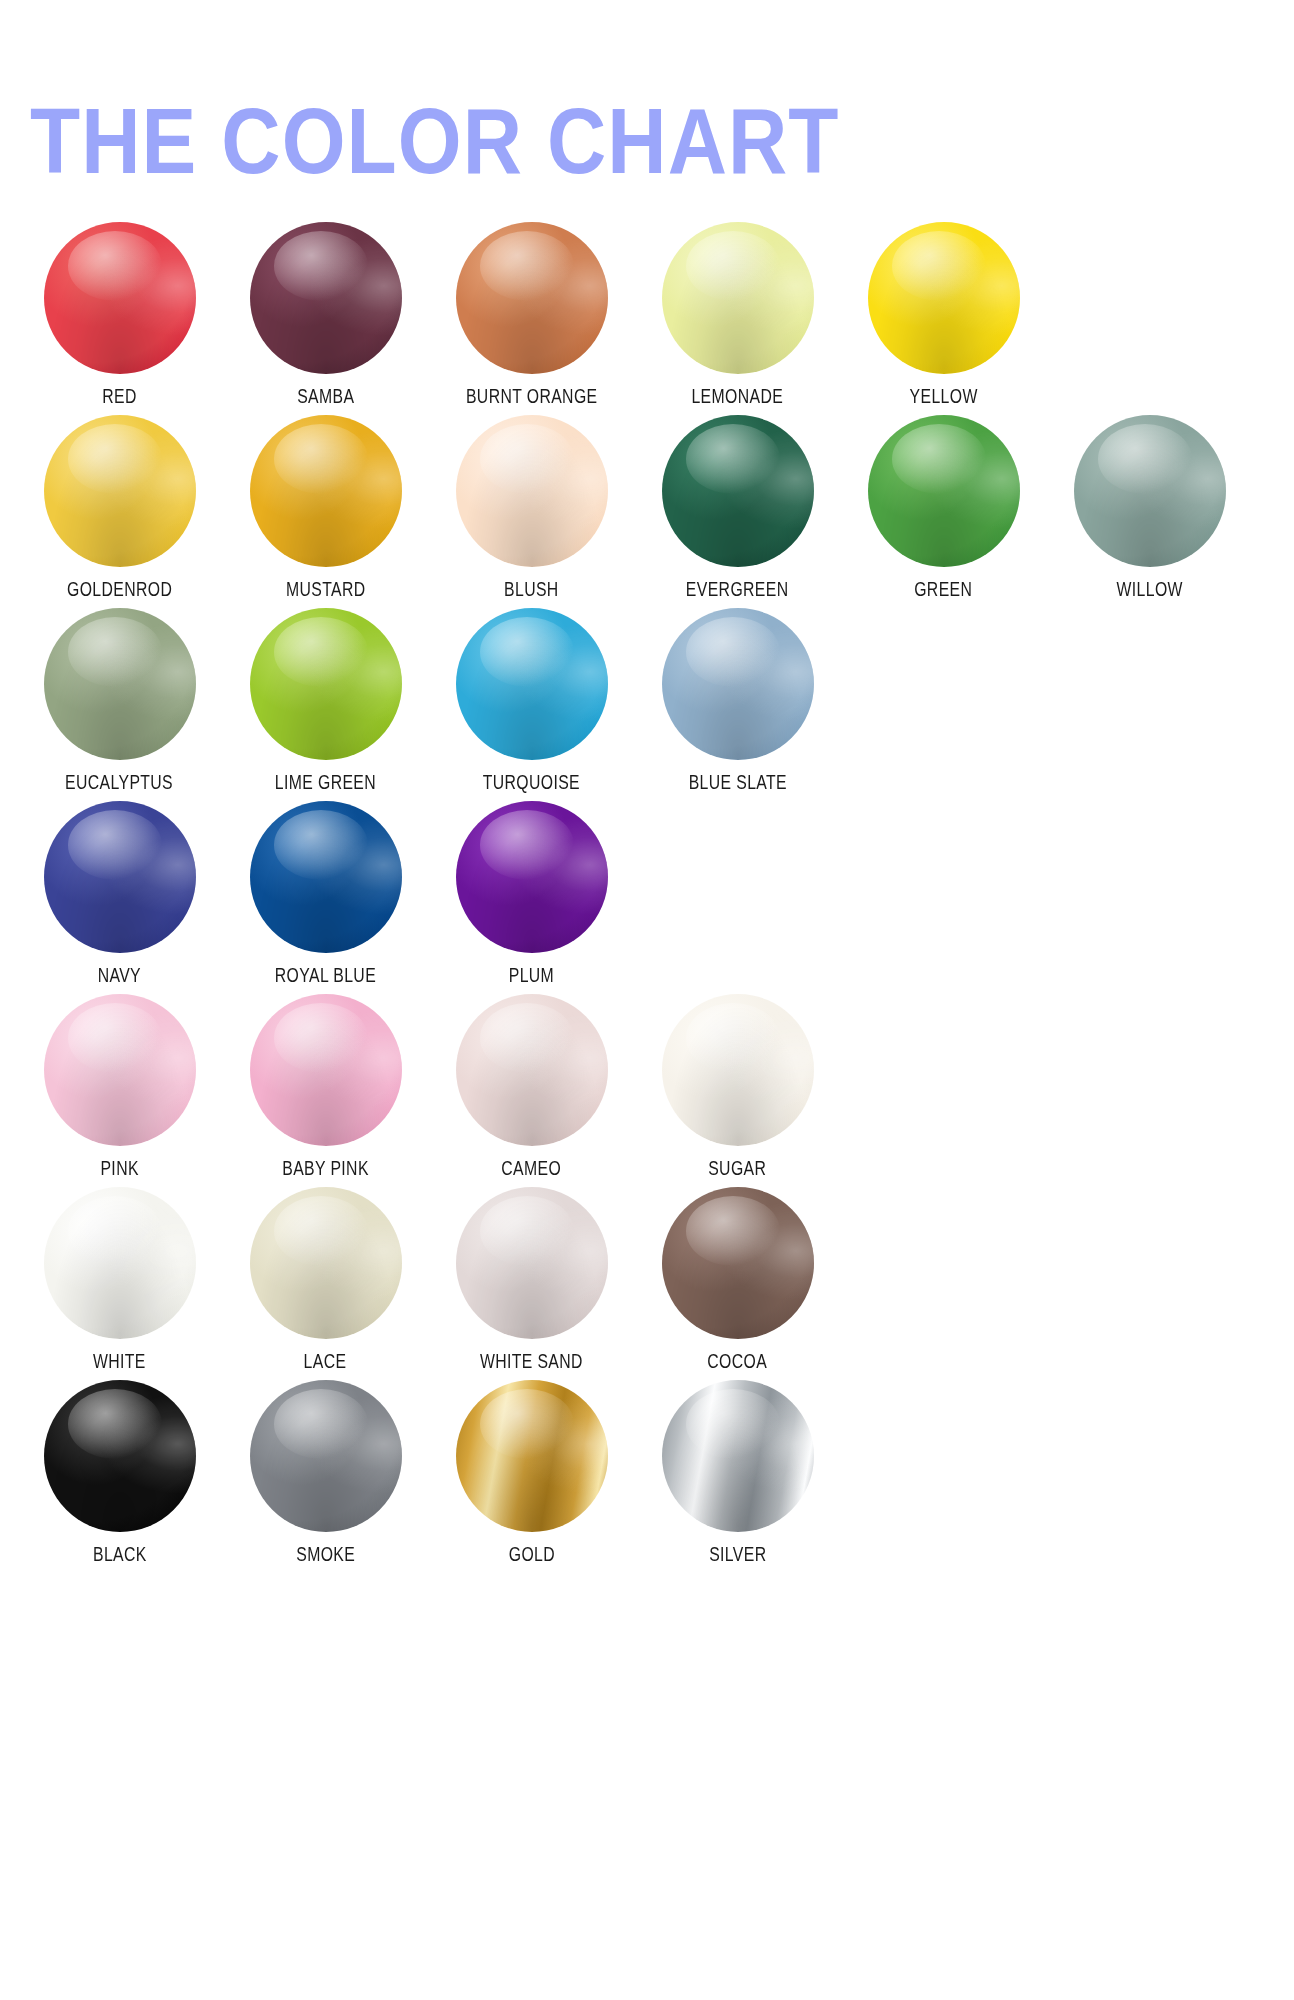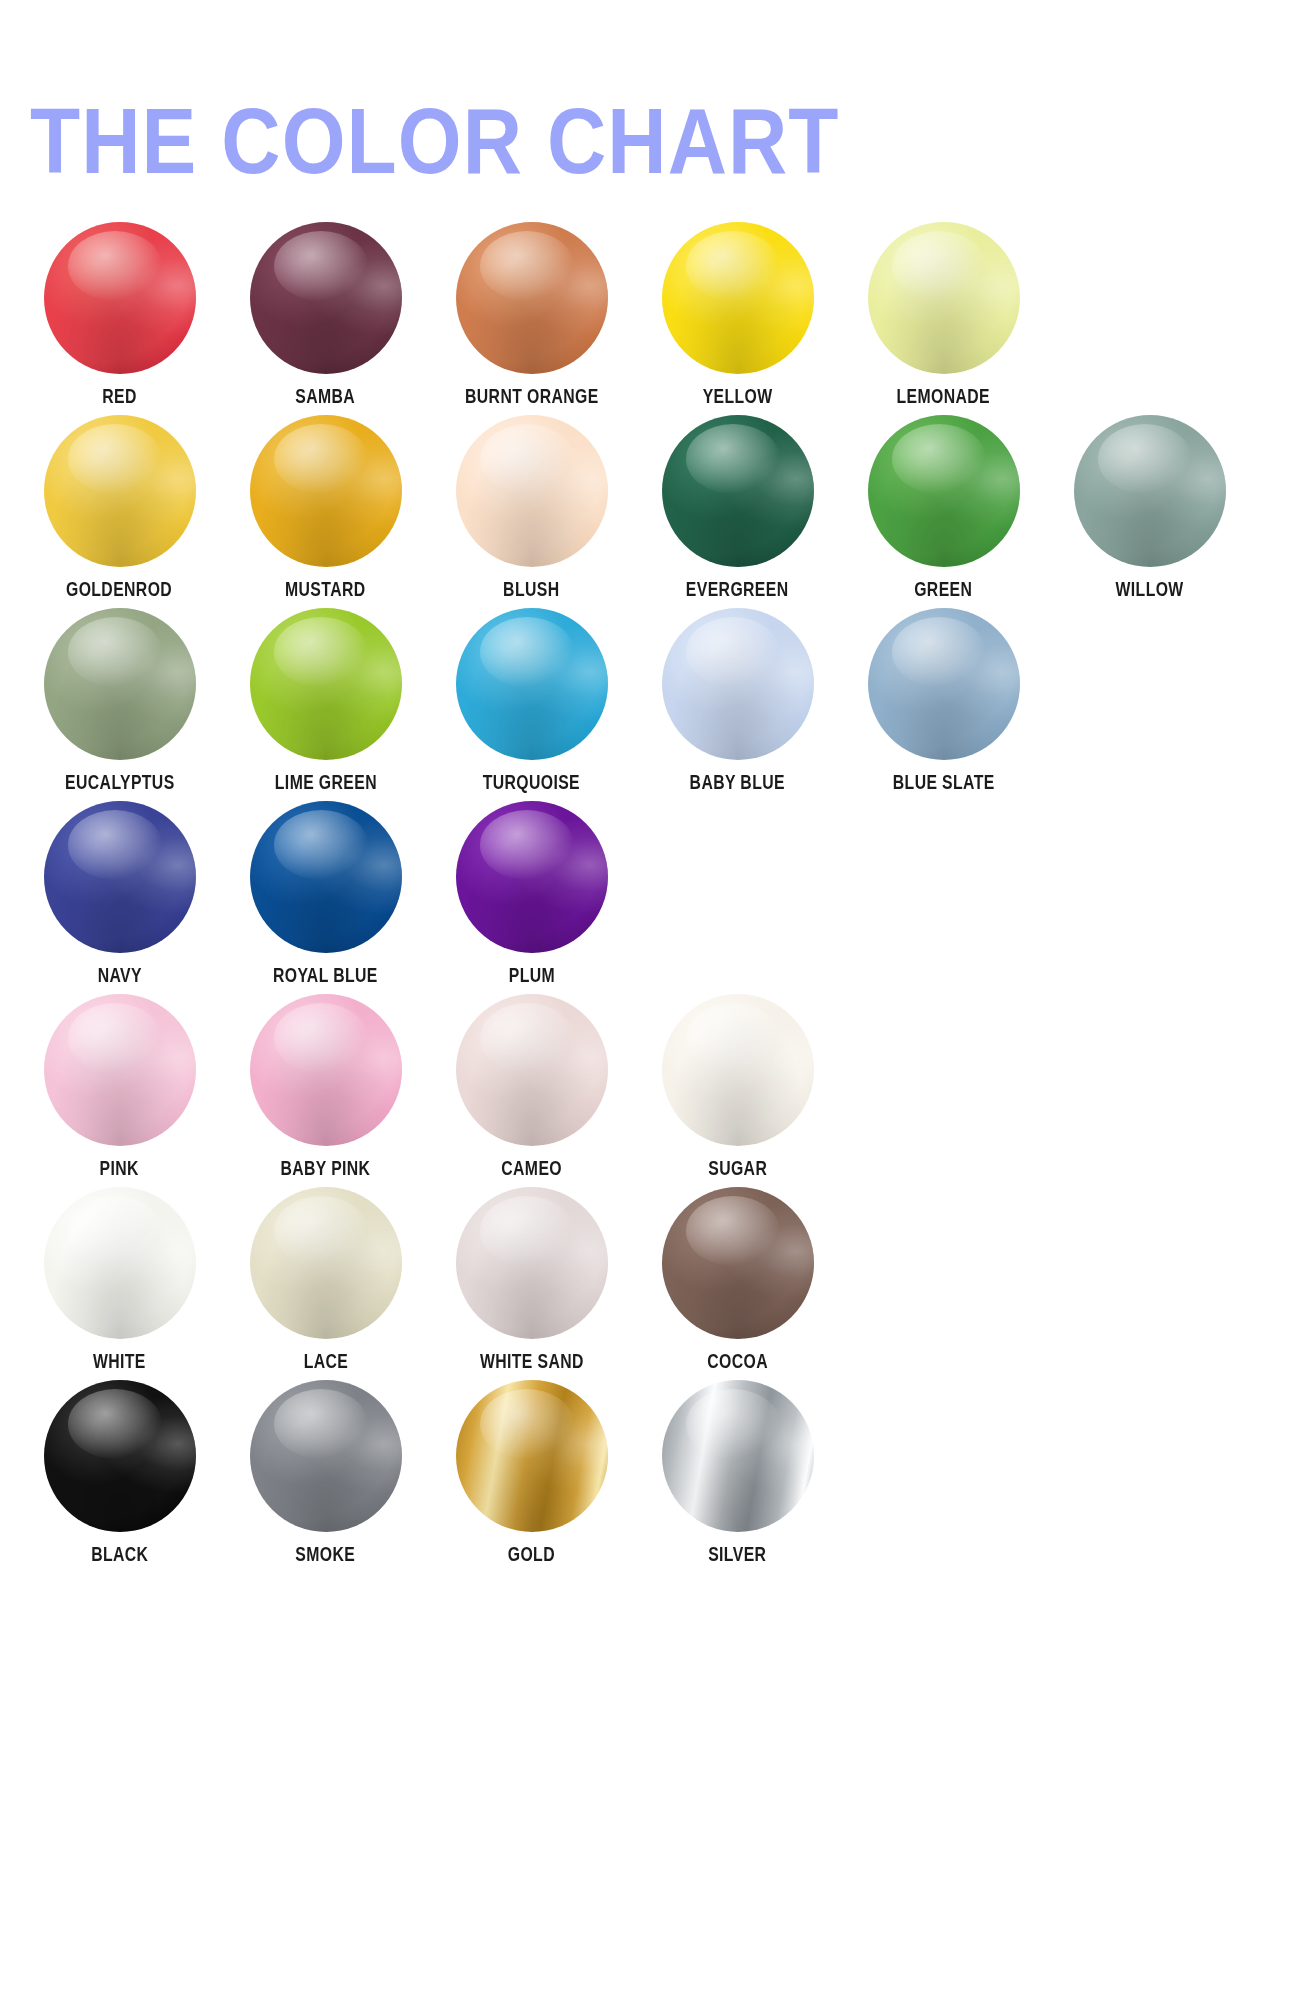--- a/index.html
+++ b/index.html
@@ -32,21 +32,20 @@
     transform-origin: left top;
     white-space: nowrap;
   }
 
   
   .grid {
     position: absolute;
     left: 22px;
     top: 222px;
     width: 1250px;
-    font-weight: bold;
   }
   .row {
     display: flex;
     width: 1250px;
     margin-bottom: 8px;
   }
   .cell {
     width: 195px;
     margin-right: 11px;
     display: flex;
@@ -136,30 +135,30 @@
           <div class="label">SAMBA</div>
         </div>
         <div class="cell">
           <div class="swatch-wrap">
             <div class="swatch" title="BURNT ORANGE" style="background: radial-gradient(circle at 34% 28%, rgb(232, 168, 126) 0%, rgb(207, 125, 79) 42%, rgb(207, 125, 79) 66%, rgb(184, 98, 47) 100%);"></div>
           </div>
           <div class="label">BURNT ORANGE</div>
         </div>
         <div class="cell">
           <div class="swatch-wrap">
+            <div class="swatch" title="LEMONADE" style="background: radial-gradient(circle at 34% 28%, rgb(243, 247, 197) 0%, rgb(233, 238, 158) 42%, rgb(233, 238, 158) 66%, rgb(216, 223, 134) 100%);"></div>
+          </div>
+          <div class="label">LEMONADE</div>
+        </div>
+        <div class="cell">
+          <div class="swatch-wrap">
             <div class="swatch" title="YELLOW" style="background: radial-gradient(circle at 34% 28%, rgb(253, 238, 106) 0%, rgb(250, 222, 20) 42%, rgb(250, 222, 20) 66%, rgb(242, 207, 0) 100%);"></div>
           </div>
           <div class="label">YELLOW</div>
         </div>
-        <div class="cell">
-          <div class="swatch-wrap">
-            <div class="swatch" title="LEMONADE" style="background: radial-gradient(circle at 34% 28%, rgb(243, 247, 197) 0%, rgb(233, 238, 158) 42%, rgb(233, 238, 158) 66%, rgb(216, 223, 134) 100%);"></div>
-          </div>
-          <div class="label">LEMONADE</div>
-        </div>
       </div>
       <div class="row">
         <div class="cell">
           <div class="swatch-wrap">
             <div class="swatch" title="GOLDENROD" style="background: radial-gradient(circle at 34% 28%, rgb(248, 225, 137) 0%, rgb(240, 202, 64) 42%, rgb(240, 202, 64) 66%, rgb(224, 180, 30) 100%);"></div>
           </div>
           <div class="label">GOLDENROD</div>
         </div>
         <div class="cell">
           <div class="swatch-wrap">
@@ -206,26 +205,20 @@
           <div class="label">LIME GREEN</div>
         </div>
         <div class="cell">
           <div class="swatch-wrap">
             <div class="swatch" title="TURQUOISE" style="background: radial-gradient(circle at 34% 28%, rgb(106, 199, 232) 0%, rgb(46, 171, 217) 42%, rgb(46, 171, 217) 66%, rgb(15, 147, 198) 100%);"></div>
           </div>
           <div class="label">TURQUOISE</div>
         </div>
         <div class="cell">
           <div class="swatch-wrap">
-            <div class="swatch" title="BABY BLUE" style="background: radial-gradient(circle at 34% 28%, rgb(224, 233, 248) 0%, rgb(199, 214, 238) 42%, rgb(199, 214, 238) 66%, rgb(174, 195, 228) 100%);"></div>
-          </div>
-          <div class="label">BABY BLUE</div>
-        </div>
-        <div class="cell">
-          <div class="swatch-wrap">
             <div class="swatch" title="BLUE SLATE" style="background: radial-gradient(circle at 34% 28%, rgb(179, 203, 223) 0%, rgb(144, 176, 203) 42%, rgb(144, 176, 203) 66%, rgb(115, 152, 184) 100%);"></div>
           </div>
           <div class="label">BLUE SLATE</div>
         </div>
       </div>
       <div class="row">
         <div class="cell">
           <div class="swatch-wrap">
             <div class="swatch" title="NAVY" style="background: radial-gradient(circle at 34% 28%, rgb(91, 101, 181) 0%, rgb(58, 67, 150) 42%, rgb(58, 67, 150) 66%, rgb(39, 47, 125) 100%);"></div>
           </div>

